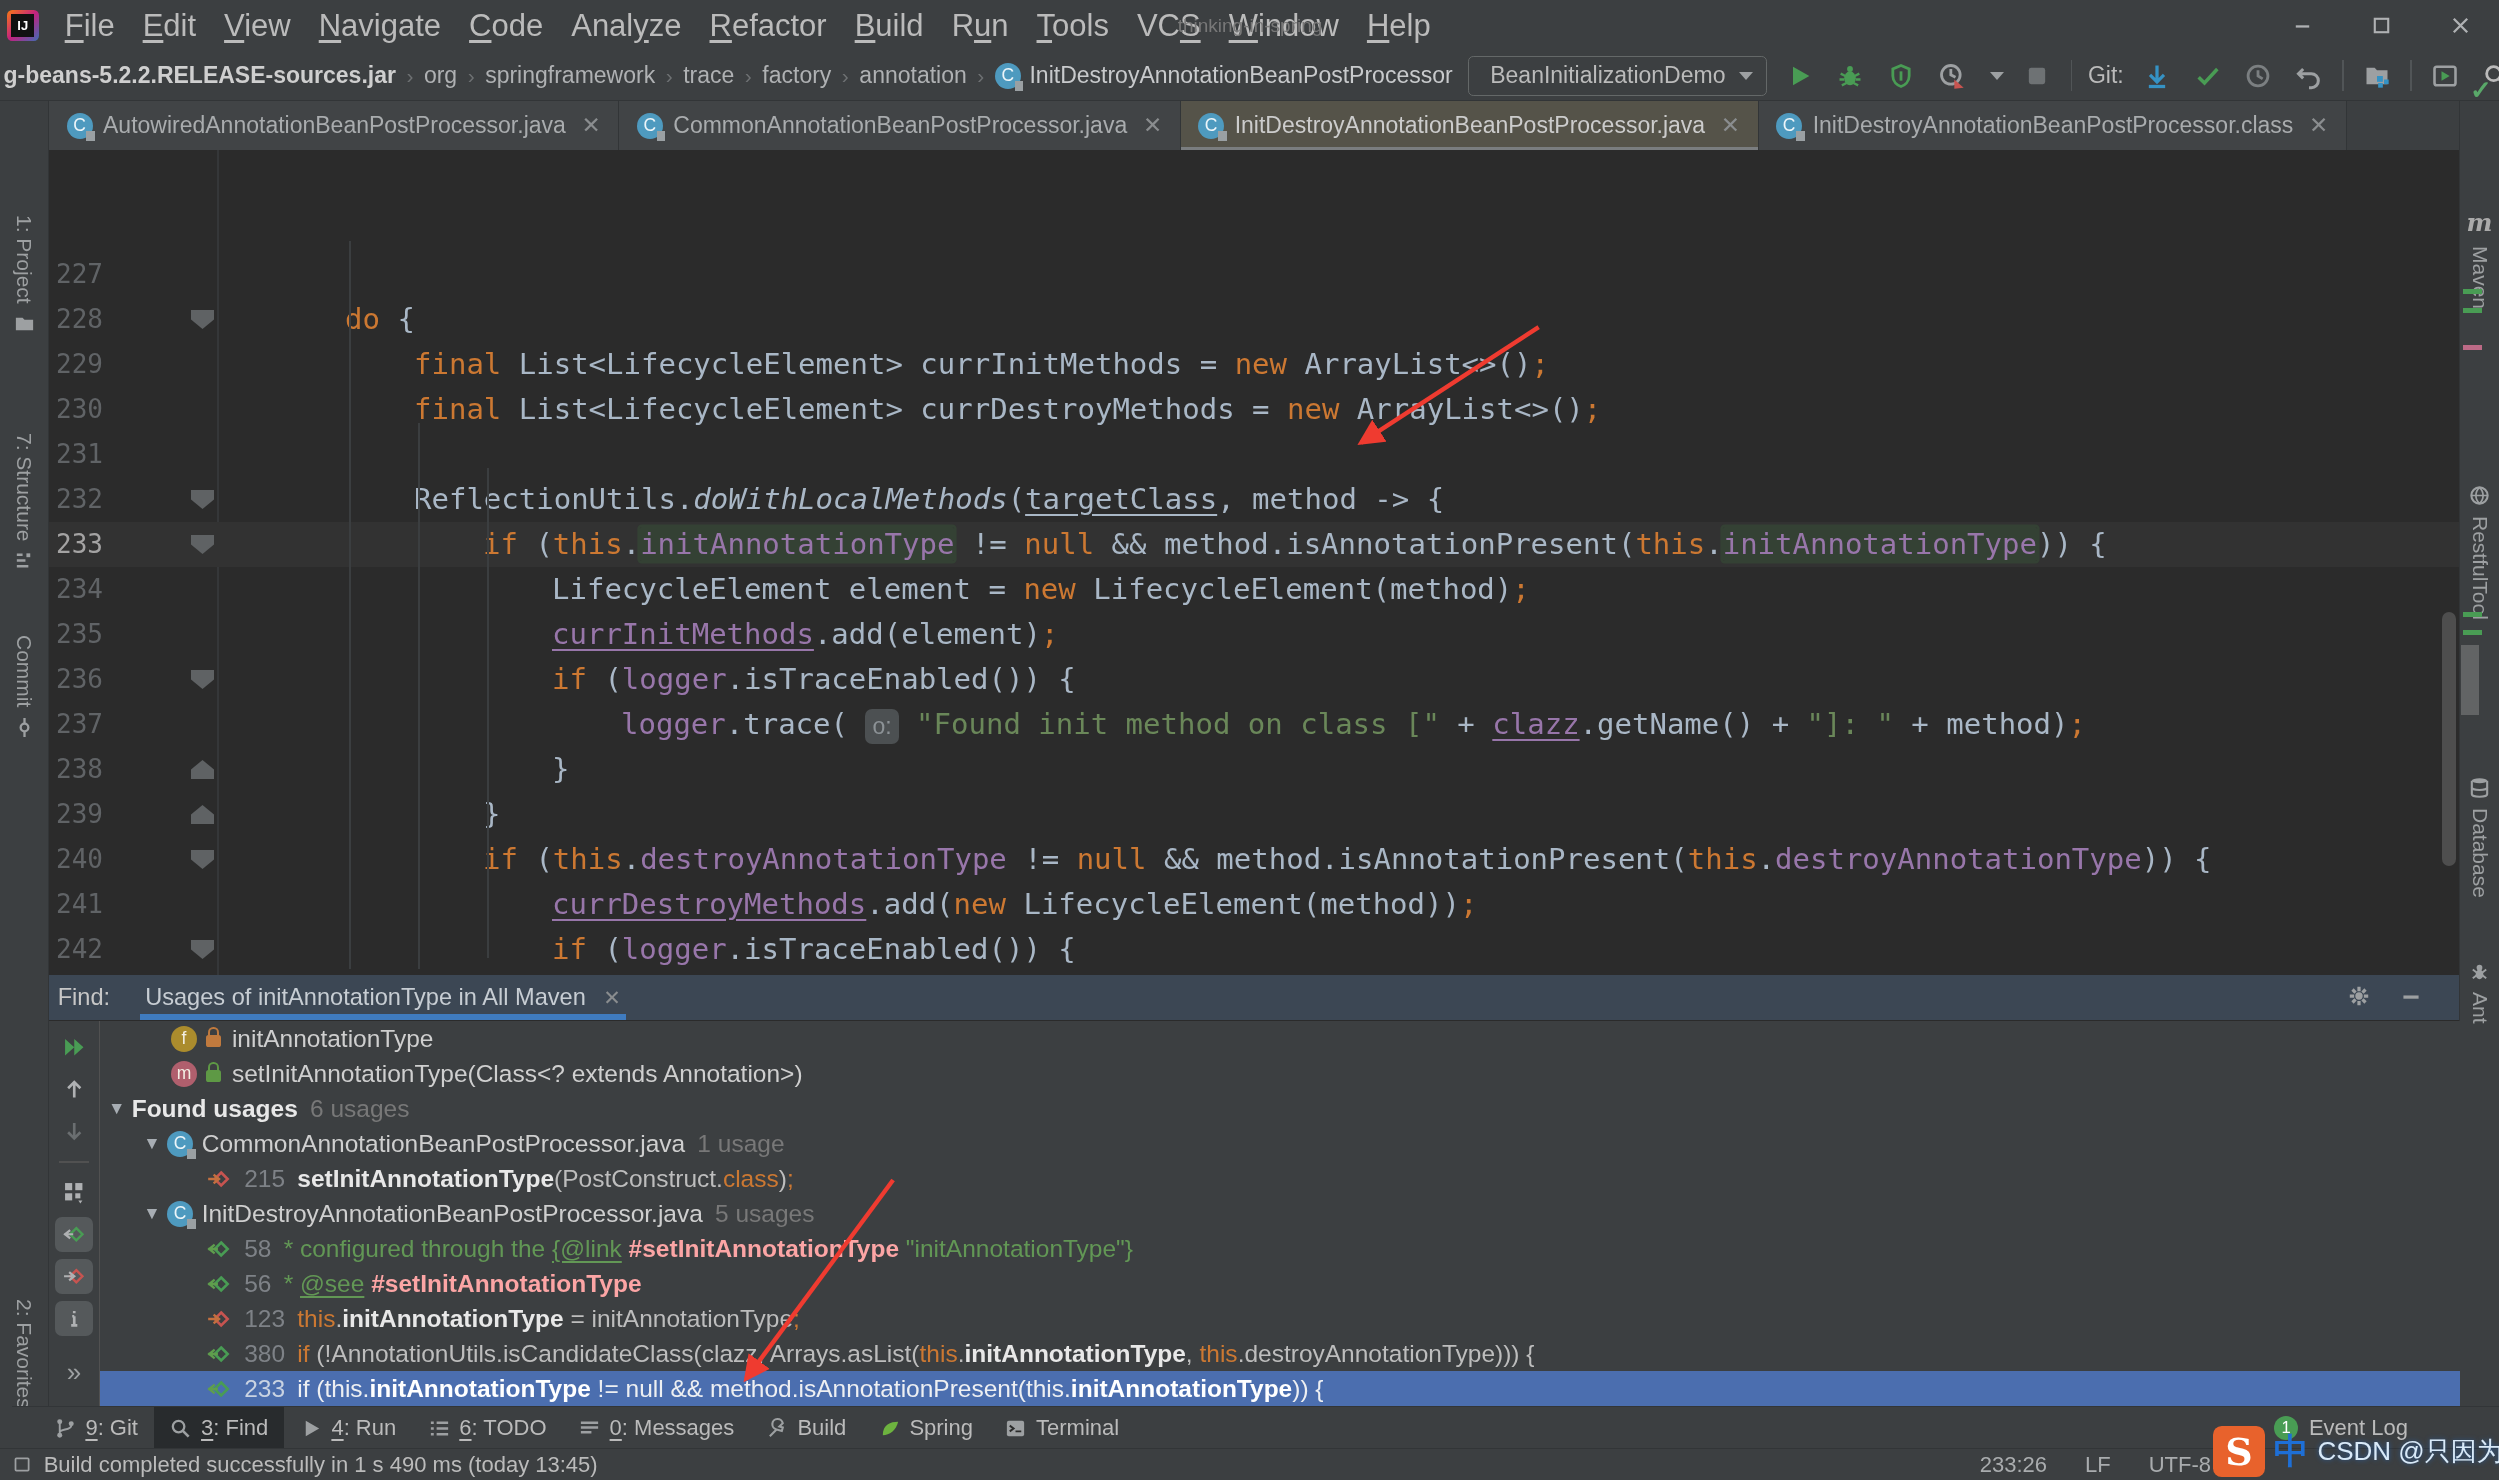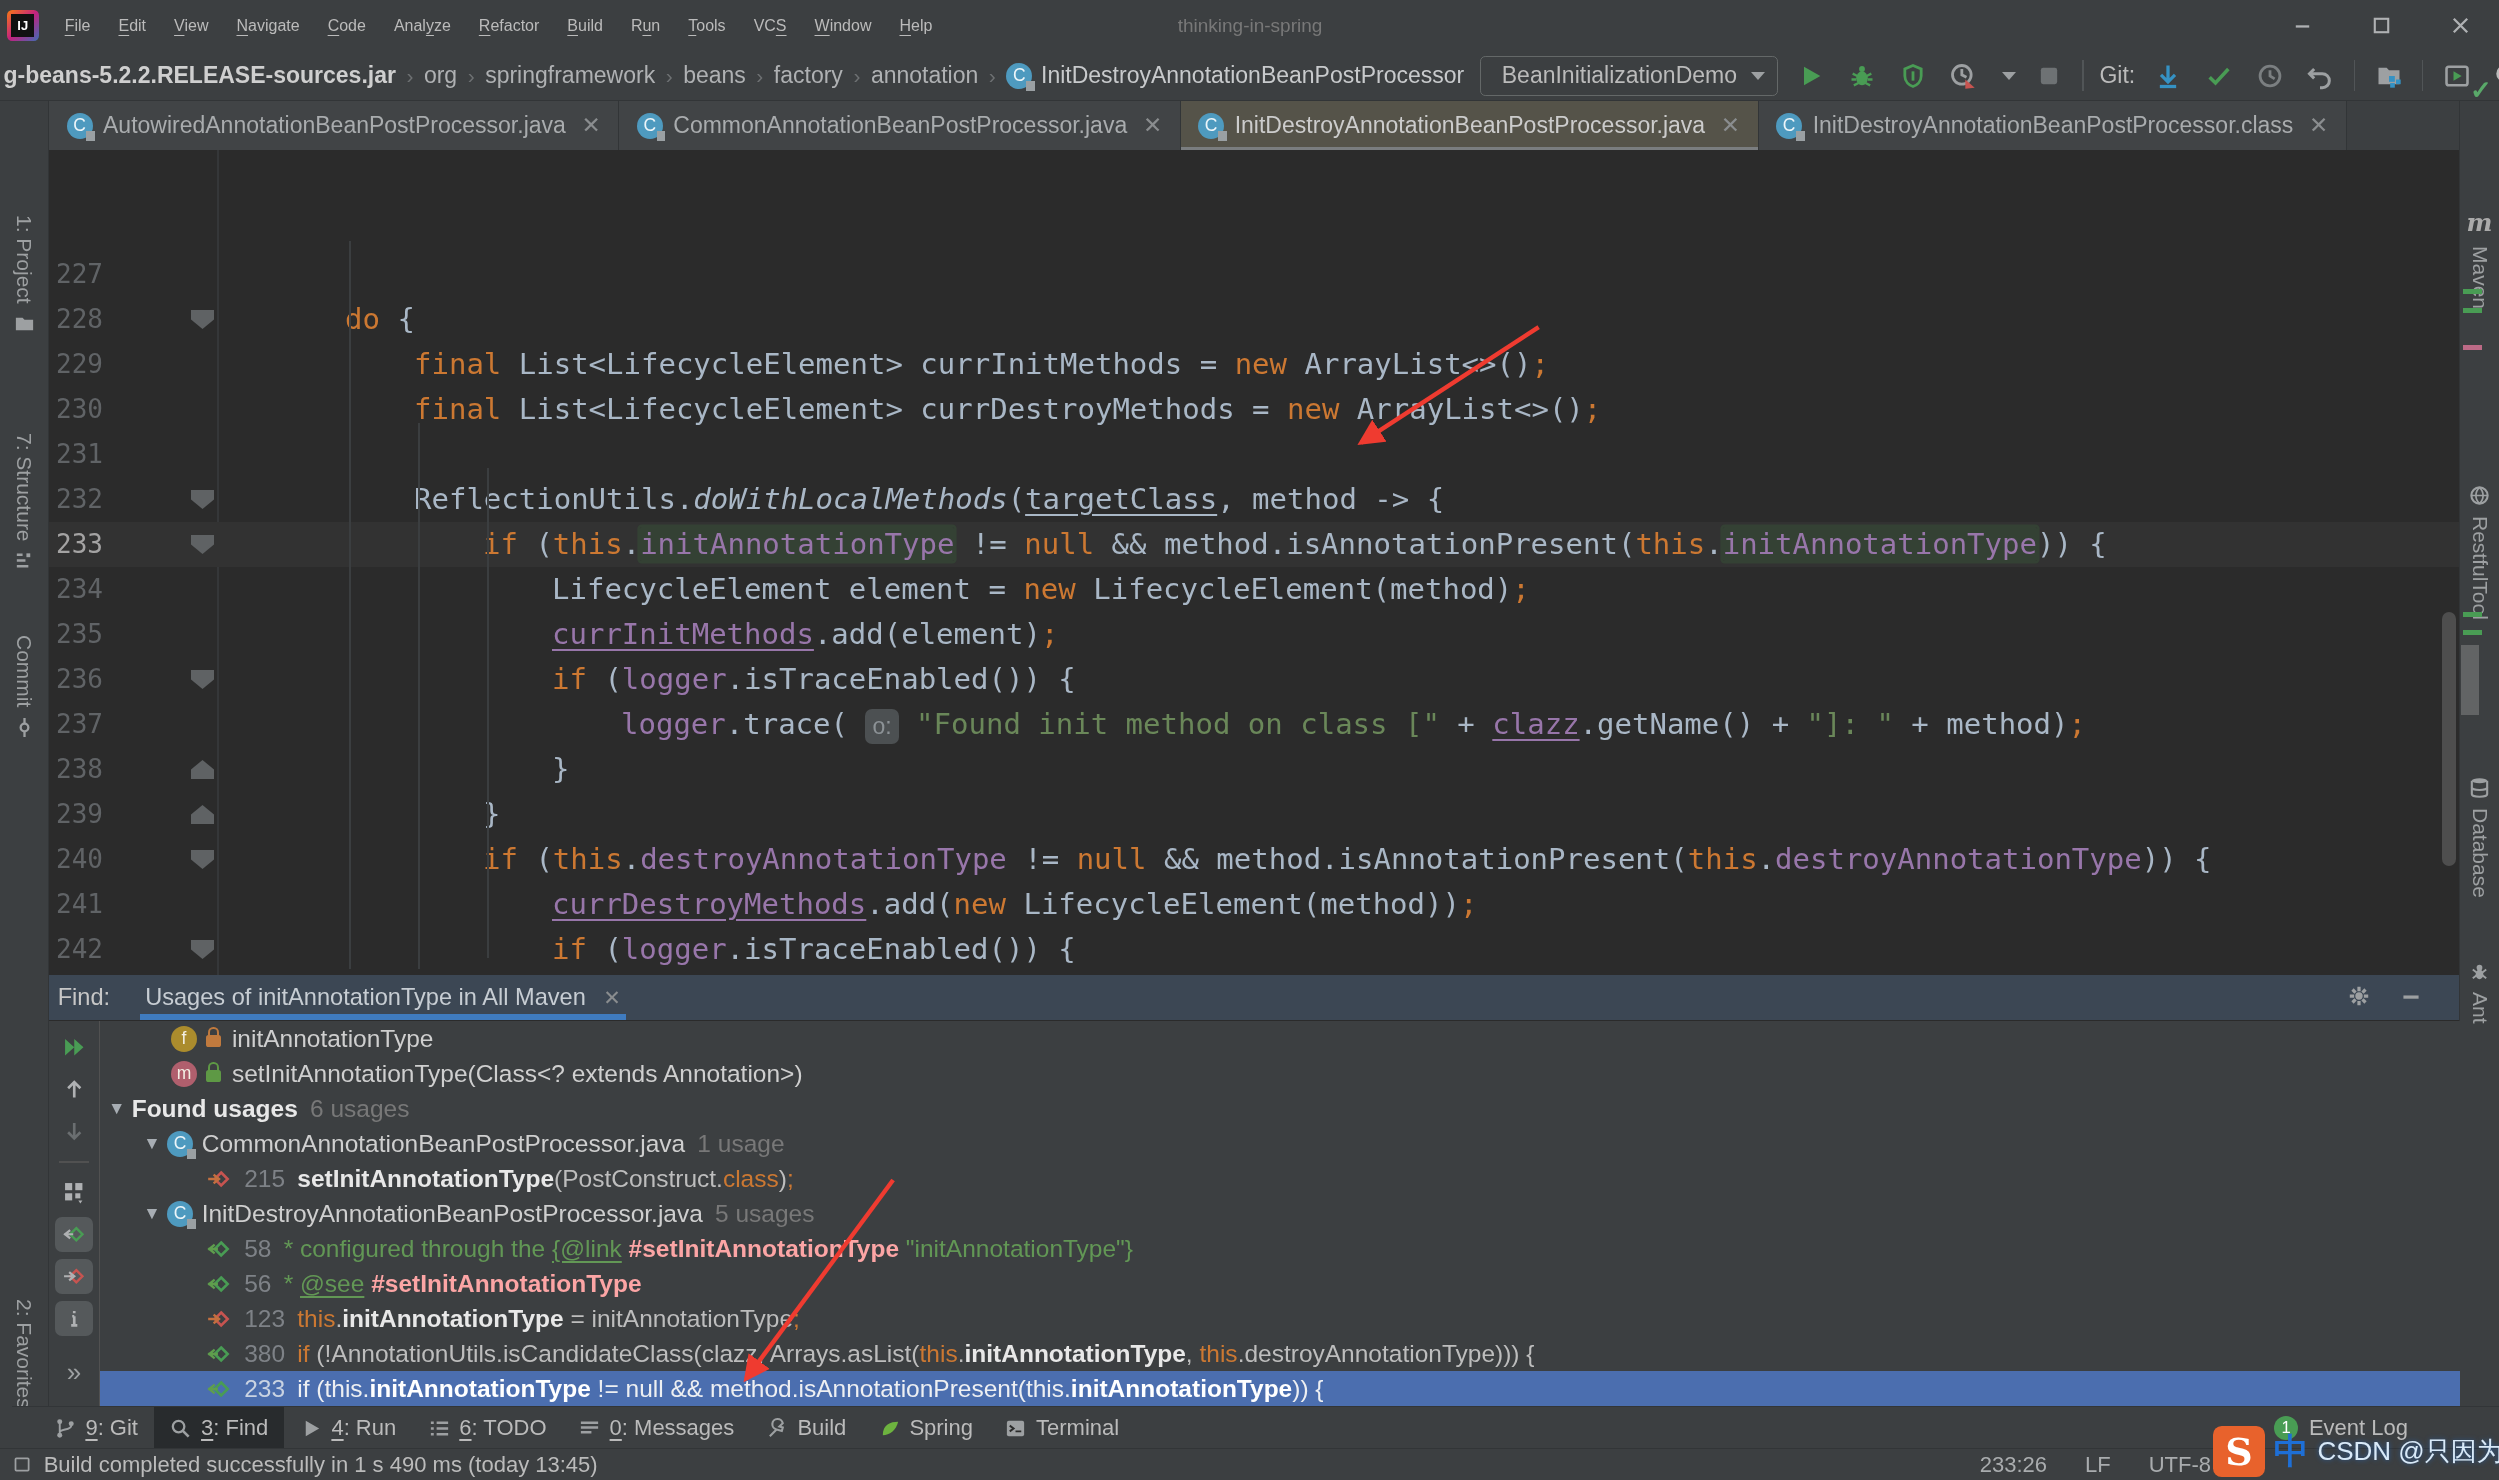--- a/index.html
+++ b/index.html
@@ -8,21 +8,21 @@
        -webkit-font-smoothing:antialiased;}
   .abs{position:absolute;}
   u{text-decoration:underline;text-underline-offset:3.5px;}
 
   
   #titlebar{left:0;top:0;width:2500px;height:51px;background:#3C3F41;display:flex;align-items:center;}
   #logo{width:31.5px;height:31.5px;margin:0 12.2px 0 7px;border-radius:5.2px;
         background:linear-gradient(135deg,#f97a12,#c3217f 50%,#3e6db5);position:relative;flex:none;}
   #logo::after{content:"IJ";position:absolute;left:4.4px;top:4.4px;right:4.4px;bottom:4.4px;background:#111;
         color:#fff;font-size:13px;font-weight:bold;display:flex;align-items:center;justify-content:center;}
-  .menu-item{font-size:16px;color:#BBB;padding:0 14px;cursor:default;}
+  .menu-item{font-size:31px;color:#BBB;padding:0 14px;cursor:default;}
   #win-title{position:absolute;left:50%;transform:translateX(-50%);color:#787878;font-size:19px;}
   #win-controls{margin-left:auto;display:flex;align-items:center;height:100%;}
   .wc{width:79px;height:100%;display:flex;align-items:center;justify-content:center;color:#AFB1B3;}
   .wc svg{width:23px;height:23px;}
 
   
   #toolbar{left:0;top:51px;width:2500px;height:50px;background:#3C3F41;display:flex;align-items:center;
            border-bottom:1.7px solid #323537;box-sizing:border-box;}
   #crumbs{display:flex;align-items:center;font-size:23px;color:#AFB1B3;padding-left:3.5px;white-space:nowrap;}
   .crumb-sep{color:#6E7173;margin:0 10.5px;font-size:21px;}
@@ -186,21 +186,21 @@
 </div>
 
 <div id="toolbar" class="abs">
   <div id="crumbs">
       <span class="crumb-first">g-beans-5.2.2.RELEASE-sources.jar</span>
       <span class="crumb-sep">›</span>
       <span>org</span>
       <span class="crumb-sep">›</span>
       <span>springframework</span>
       <span class="crumb-sep">›</span>
-      <span>beans</span>
+      <span>trace</span>
       <span class="crumb-sep">›</span>
       <span>factory</span>
       <span class="crumb-sep">›</span>
       <span>annotation</span>
       <span class="crumb-sep">›</span>
       <span style="display: inline-flex; align-items: center; gap: 8.7px; color: rgb(200, 202, 204);">
         <span class="class-badge">C</span>
         <span>InitDestroyAnnotationBeanPostProcessor</span>
       </span>
     </div>

